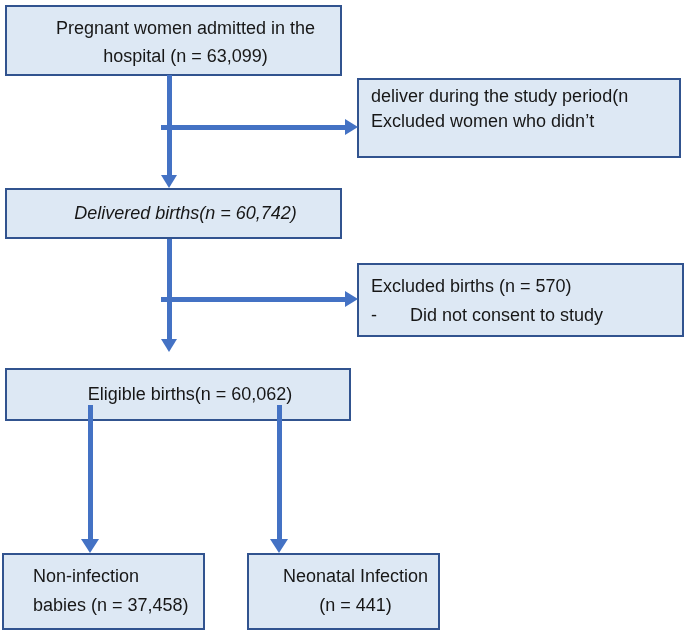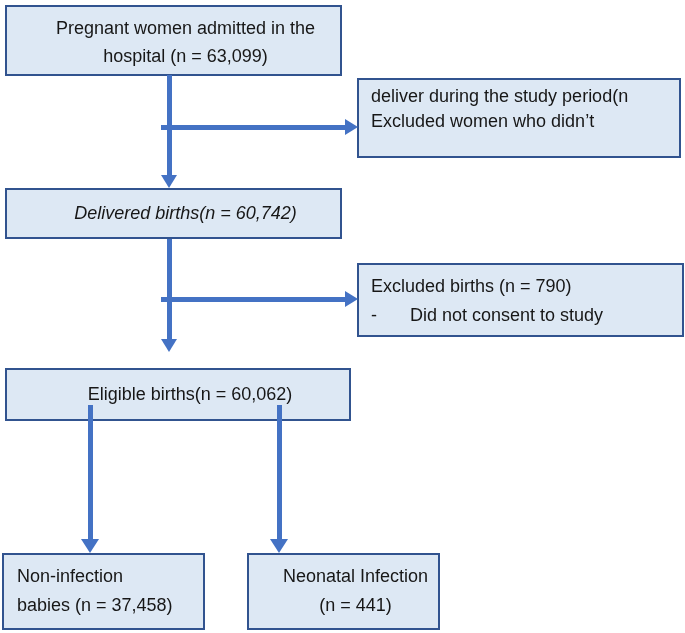--- a/index.html
+++ b/index.html
@@ -30,21 +30,21 @@
   }
   .box .line { white-space: nowrap; }
   .center-text { text-align: center; }
   .vcenter { display: flex; align-items: center; justify-content: center; }
   
   .b-admitted   { left: 5px;   top: 5px;   width: 337px; height: 71px;  padding-top: 7px;  line-height: 28px; }
   .b-excluded1  { left: 357px; top: 78px;  width: 324px; height: 80px;  padding: 4px 8px 0 12px; line-height: 25px; }
   .b-delivered  { left: 5px;   top: 188px; width: 337px; height: 51px; font-style: italic; }
   .b-excluded2  { left: 357px; top: 263px; width: 327px; height: 74px;  padding: 7px 8px 0 12px; line-height: 29px; }
   .b-eligible   { left: 5px;   top: 348px; width: 346px; height: 53px; margin-top: 20px; }
-  .b-noninf     { left: 2px;   top: 553px; width: 203px; height: 77px;  padding: 7px 8px 0 13px; line-height: 29px; }
+  .b-noninf     { left: 2px;   top: 553px; width: 203px; height: 77px;  padding: 7px 8px 0 29px; line-height: 29px; }
   .b-neonatal   { left: 227px; top: 553px; width: 193px; height: 77px;  padding-top: 7px;  line-height: 29px; margin-left: 20px; }
   .bullet .marker { display: inline-block; width: 39px; }
   
   .stem { position: absolute; background: var(--arrow); }
   .stem.v { width: 5px; }
   .stem.h { height: 5px; }
   .head { position: absolute; width: 0; height: 0; }
   .head.down {
     border-left: 8px solid transparent;
     border-right: 8px solid transparent;
@@ -74,21 +74,21 @@
   <div class="box b-excluded1">
     <div class="line">deliver during the study period(n</div>
     <div class="line">Excluded women who didn’t</div>
   </div>
 
   <div class="box b-delivered vcenter">
     <div class="line">Delivered births(n = 60,742)</div>
   </div>
 
   <div class="box b-excluded2">
-    <div class="line">Excluded births (n = 790)</div>
+    <div class="line">Excluded births (n = 570)</div>
     <div class="line bullet">
       <span class="marker">-</span><span>Did not consent to study</span>
     </div>
   </div>
 
   <div class="box b-eligible vcenter">
     <div class="line">Eligible births(n = 60,062)</div>
   </div>
 
   <div class="box b-noninf">

